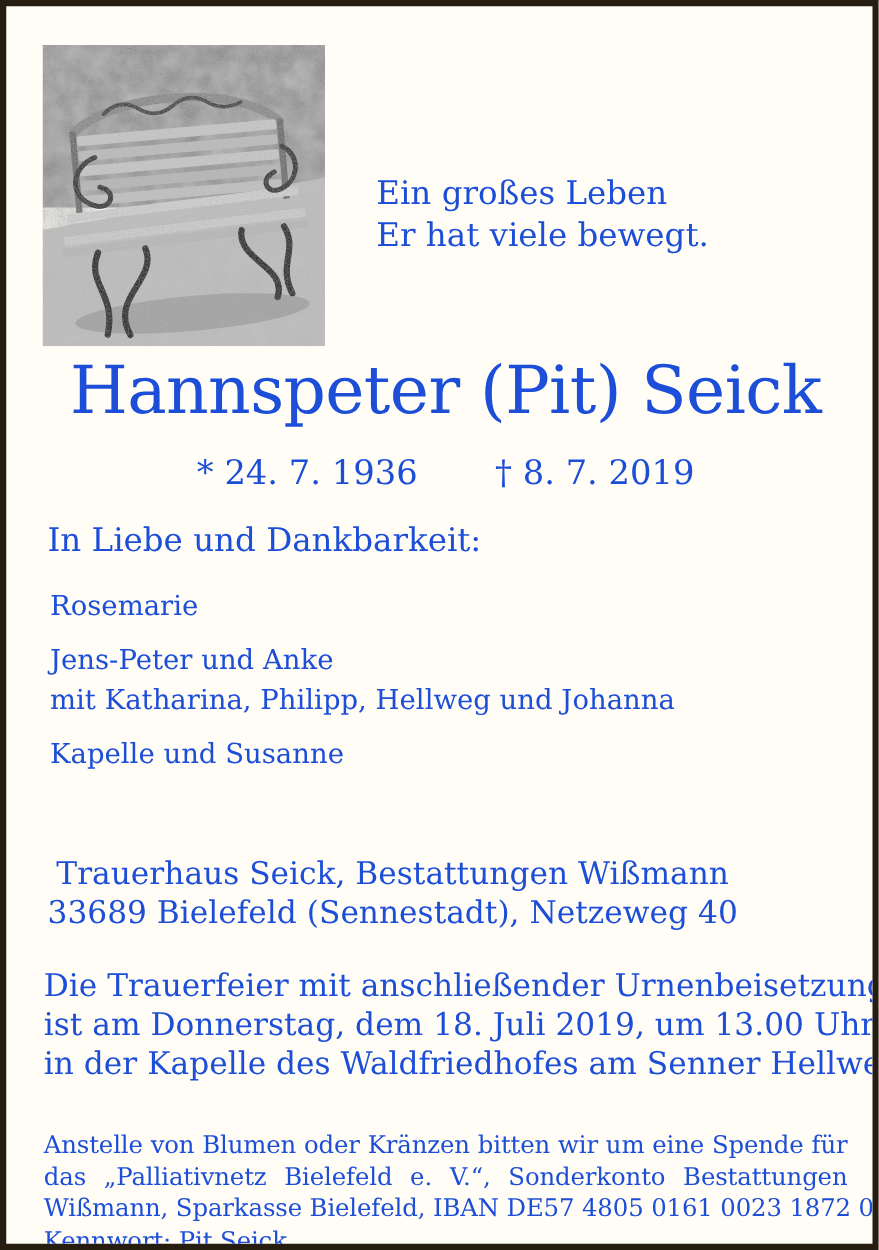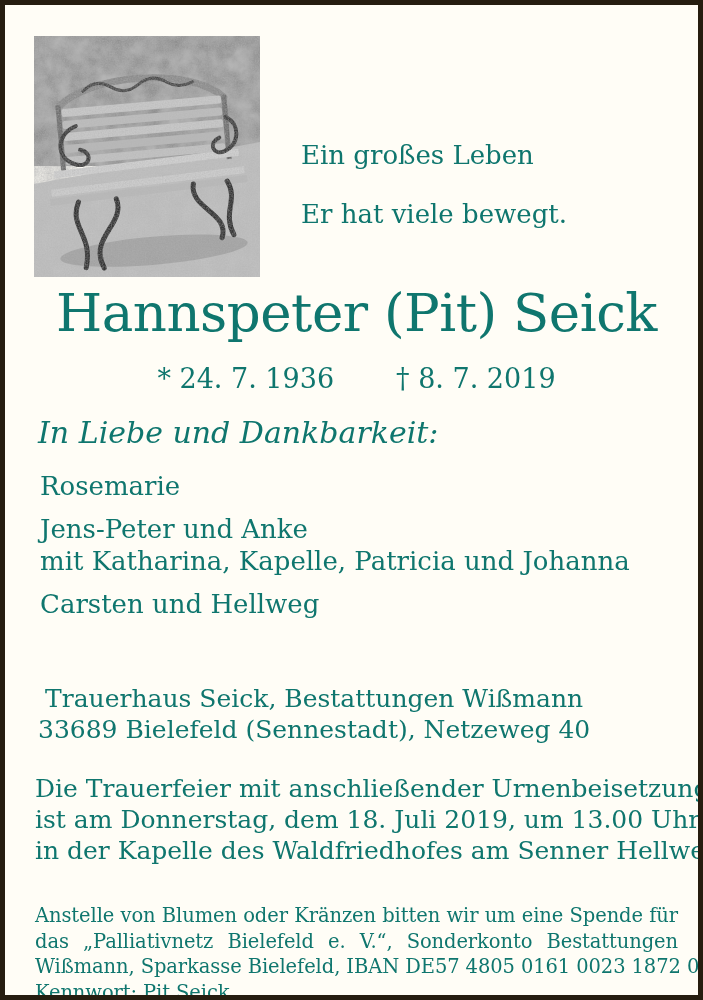--- a/index.html
+++ b/index.html
@@ -4,50 +4,50 @@
 <style>
   html,body{margin:0;padding:0;background:#fffdf6;}
   .page{
     position:relative;
     width:703px;height:1000px;
     box-sizing:border-box;
     background:#fffdf6;
     border:5px solid #261d10;
     overflow:hidden;
     font-family:"DejaVu Serif","Liberation Serif",serif;
-    color:#0f766e;
+    color:#1d4ed8;
   }
   .photo{
     position:absolute;left:29px;top:31px;width:226px;height:241px;
     overflow:hidden;
   }
   .photo svg{display:block;}
   .epigraph{
     position:absolute;left:296px;top:134px;
     font-size:26px;line-height:33px;white-space:nowrap;
   }
-  .epigraph .second{margin-top:26px;}
+  .epigraph .second{margin-top:1px;}
   .deceased-name{
     position:absolute;left:0;top:278px;width:703px;
     margin:0;text-align:center;
     font-size:53px;line-height:60px;font-weight:400;
     letter-spacing:-0.5px;white-space:nowrap;
   }
   .dates{
     position:absolute;left:0;top:358px;width:703px;
     display:flex;justify-content:center;gap:62px;
     font-size:27px;line-height:32px;
   }
   .mourn-heading{
     position:absolute;left:33px;top:412px;
-    font-size:30px;line-height:32px;white-space:nowrap;font-style:italic;
+    font-size:26px;line-height:32px;white-space:nowrap;
   }
   .mourners{
     position:absolute;left:35px;top:465px;
-    font-size:26px;line-height:32px;white-space:nowrap;
+    font-size:22px;line-height:32px;white-space:nowrap;
   }
   .mourners .group{margin-bottom:11px;}
   .address{
     position:absolute;left:33px;top:678px;
     font-size:25px;line-height:31px;white-space:nowrap;text-align:center;
   }
   .service{
     position:absolute;left:30px;top:768px;width:643px;
     font-size:25px;line-height:31px;
   }
@@ -130,24 +130,24 @@
   </div>
 
   <div class="mourn-heading">In Liebe und Dankbarkeit:</div>
 
   <div class="mourners">
     <div class="group">
       <div>Rosemarie</div>
     </div>
     <div class="group">
       <div>Jens-Peter und Anke</div>
-      <div>mit Katharina, Kapelle, Patricia und Johanna</div>
+      <div>mit Katharina, Philipp, Hellweg und Johanna</div>
     </div>
     <div class="group">
-      <div>Carsten und Hellweg</div>
+      <div>Kapelle und Susanne</div>
     </div>
   </div>
 
   <div class="address">
     <div>Trauerhaus Seick, Bestattungen Wißmann</div>
     <div>33689 Bielefeld (Sennestadt), Netzeweg 40</div>
   </div>
 
   <div class="service">
     <div class="jline">Die Trauerfeier mit anschließender Urnenbeisetzung</div>

